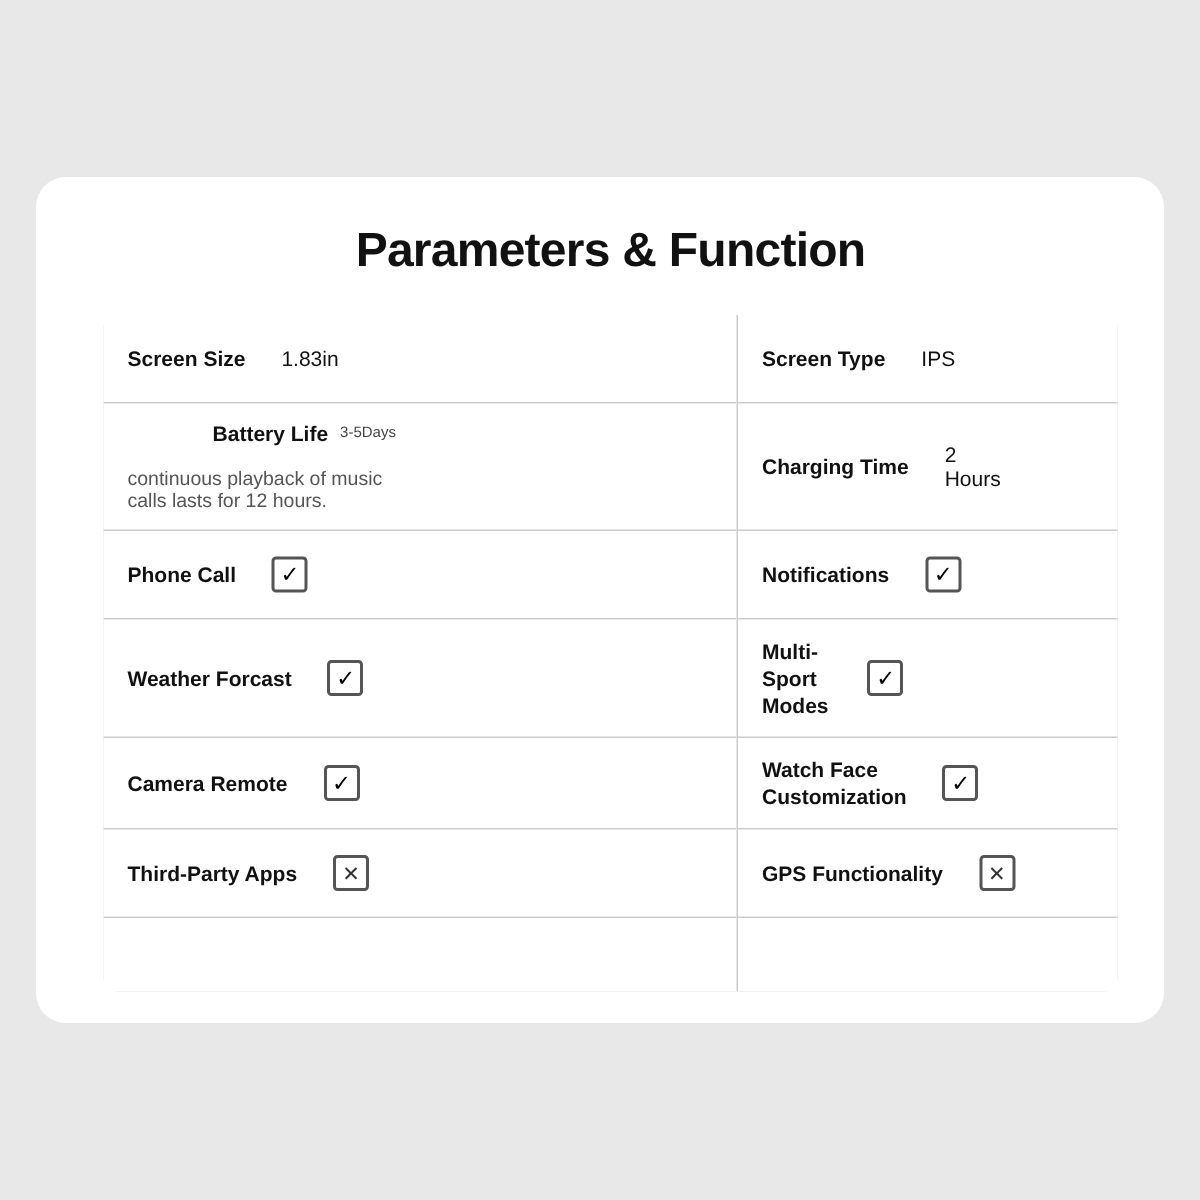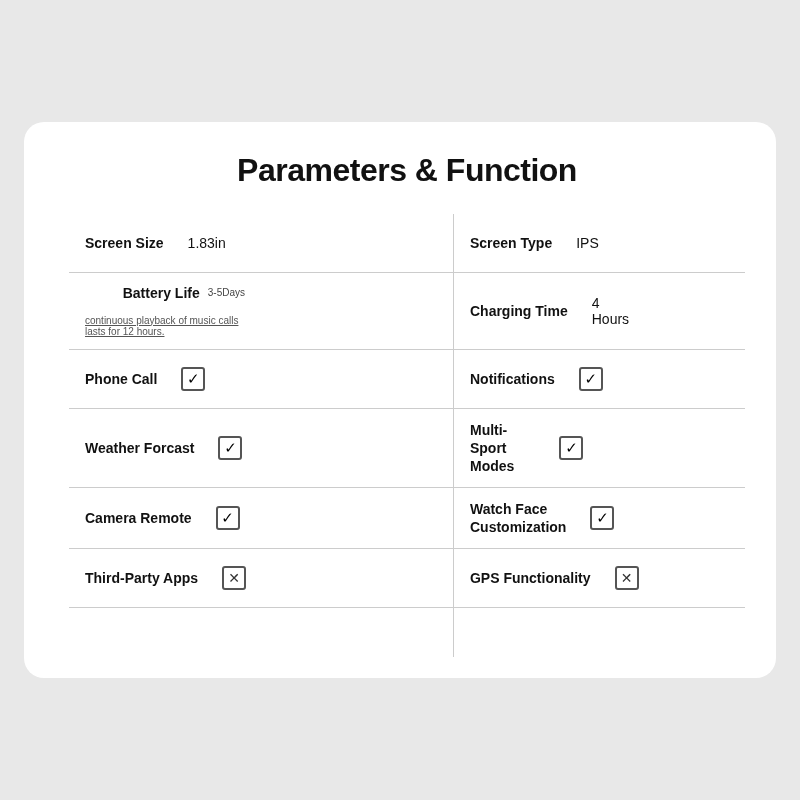--- a/index.html
+++ b/index.html
@@ -82,24 +82,23 @@
       flex-direction: column;
       align-items: flex-end;
       gap: 14px;
     }
     .battery-top {
       display: flex;
       align-items: center;
       gap: 8px;
     }
     .battery-sub {
-      font-size: 10px;
+      font-size: 13px;
       color: #555;
       font-weight: 400;
-      text-decoration: underline;
     }
     .battery-days {
       font-size: 10px;
       color: #444;
       font-weight: 400;
     }
     .checkbox-check {
       width: 24px;
       height: 24px;
       border: 2px solid #555;
@@ -154,21 +153,21 @@
         <div class="battery-top">
           <span class="cell-label">Battery Life</span>
           <span class="battery-days">3-5Days</span>
         </div>
         <span class="battery-sub">continuous playback of music calls lasts for 12 hours.</span>
       </div>
           </td>
           <td>
             <div class="cell cell-right">
           <span class="cell-label">Charging Time</span>
-          <span class="cell-value">4 Hours</span>
+          <span class="cell-value">2 Hours</span>
         </div>
           </td>
         </tr>
         <tr>
           <td>
             <div class="cell cell-left">
         <span class="cell-label">Phone Call</span>
         <span class="checkbox-check">✓</span>
       </div>
           </td>

